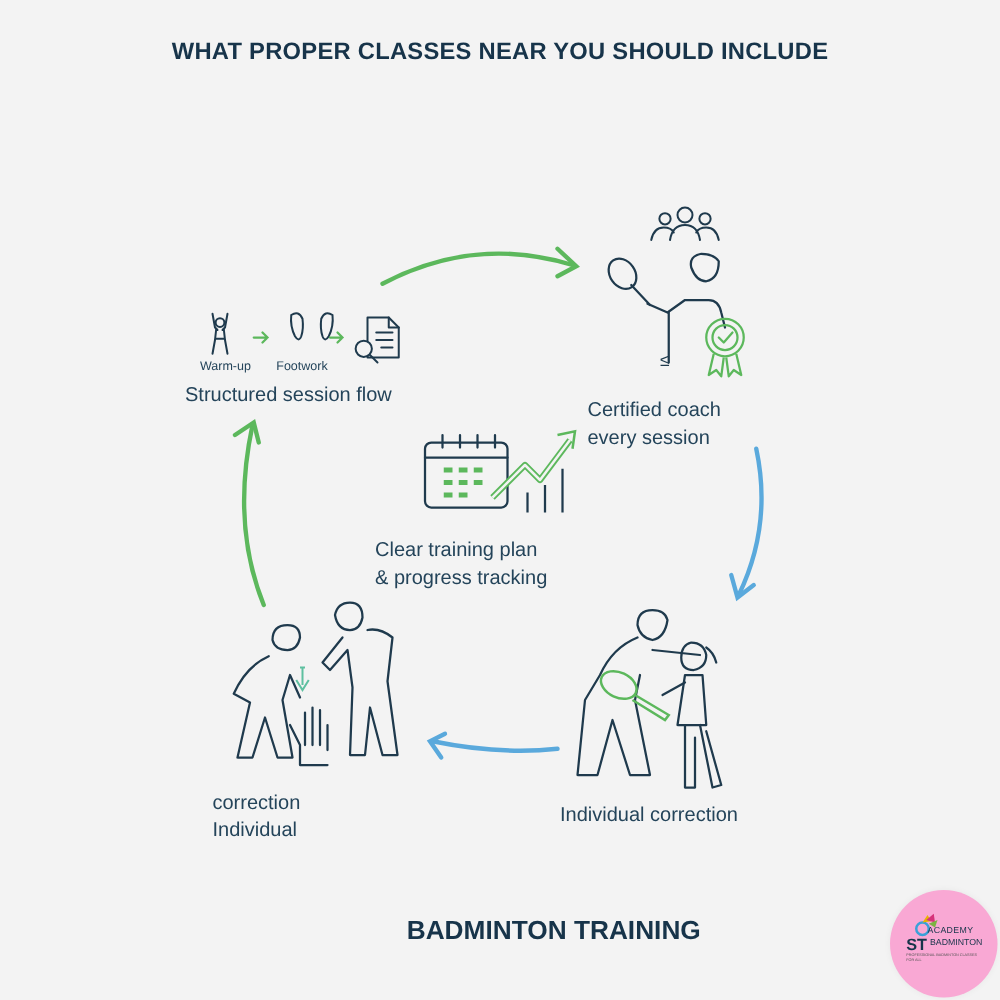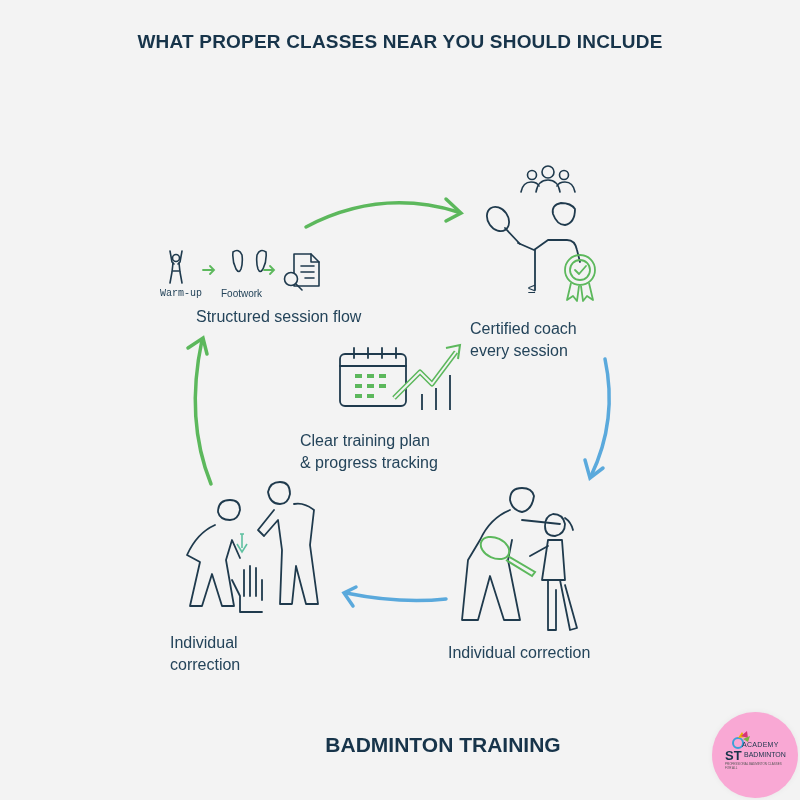--- a/index.html
+++ b/index.html
@@ -65,23 +65,23 @@
     <path d="M264,270 L274,270 M270,266 L274,270 L270,274"></path>
   </g>
   <g stroke="#1f3a4d" stroke-width="1.6" fill="none" stroke-linecap="round" stroke-linejoin="round">
     <path d="M294,254 L311,254 L319,262 L319,286 L294,286 Z"></path>
     <path d="M311,254 L311,262 L319,262"></path>
     <path d="M301,266 L314,266 M301,272 L314,272 M305,278 L314,278"></path>
     <circle cx="291" cy="279" r="6.5" fill="#f3f3f3"></circle>
     <path d="M296,284 L302,290"></path>
   </g>
 </svg>
-<div class="small" style="left:160px; top:288px;font-family:Liberation Mono, monospace;">Warm-up</div>
+<div class="small" style="left:160px; top:288px;">Warm-up</div>
 <div class="small" style="left:221px; top:288px;">Footwork</div>
-<div class="label" style="left:148px; top:306px; width:200px; text-align:left;margin-left:48px;">Structured session flow</div>
+<div class="label" style="left:148px; top:306px; width:200px; text-align:left;">Structured session flow</div>
 
 <svg class="layer" width="800" height="800">
   <g stroke="#1f3a4d" stroke-width="1.6" fill="none" stroke-linecap="round">
     <circle cx="532" cy="175" r="4.5"></circle>
       <circle cx="548" cy="172" r="6"></circle>
       <circle cx="564" cy="175" r="4.5"></circle>
     <path d="M521,192 q2,-10 10,-10 q6,0 8,4"></path>
     <path d="M536,192 q2,-12 12,-12 q10,0 12,12"></path>
     <path d="M575,192 q-2,-10 -10,-10 q-6,0 -8,4"></path>
   </g>
@@ -158,22 +158,22 @@
     <path d="M215,525 q-18,8 -28,30 L200,562 L190,606 L202,606 L212,574 L222,606 L234,606 L226,560 L232,540 L240,558"></path>
     <path d="M268,492 q2,-10 12,-10 q10,0 10,12 q-2,10 -10,10 q-10,0 -12,-12z"></path>
     <path d="M274,510 L258,530 L264,536 L278,520 L282,550 L280,604 L292,604 L296,566 L306,604 L318,604 L310,545 L314,510 q-10,-8 -20,-6"></path>
     <path d="M240,612 L240,596 L232,580 M244,596 L244,570 M250,596 L250,566 M256,596 L256,568 M262,600 L262,580 M240,612 L262,612"></path>
   </g>
   <g stroke="#5ec0a0" stroke-width="1.6" fill="none">
     <path d="M242,534 L242,548 M237,544 L242,552 L247,544 M240,534 L244,534"></path>
   </g>
 </svg>
 <div class="label" style="left:170px; top:632px; width:120px;">
+  <div>correction</div>
   <div>Individual</div>
-  <div>correction</div>
 </div>
 
 <div class="footer">BADMINTON TRAINING</div>
 
 <div class="logo">
   <svg width="86" height="86" style="position:absolute;left:0;top:0;">
     <circle cx="26" cy="31" r="5" fill="none" stroke="#3aa0d8" stroke-width="2"></circle>
     <path d="M26,26 L30,20 L33,25 Z" fill="#e8b400"></path>
     <path d="M29,24 L35,19 L36,26 Z" fill="#d6337a"></path>
     <path d="M31,27 L38,24 L36,30 Z" fill="#7cb342"></path>

